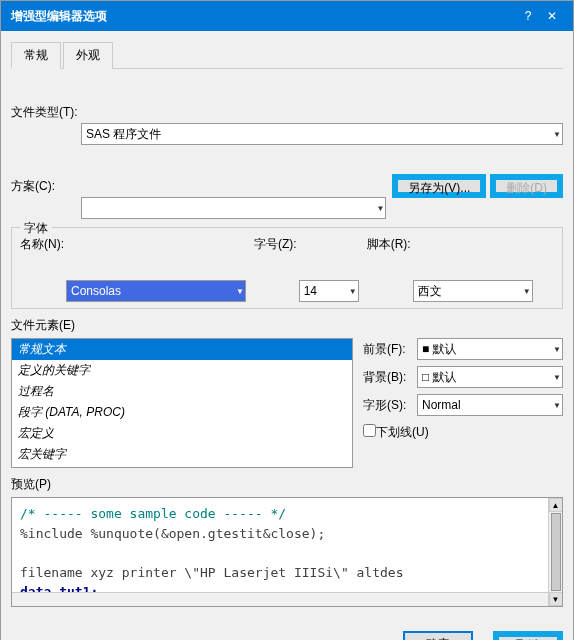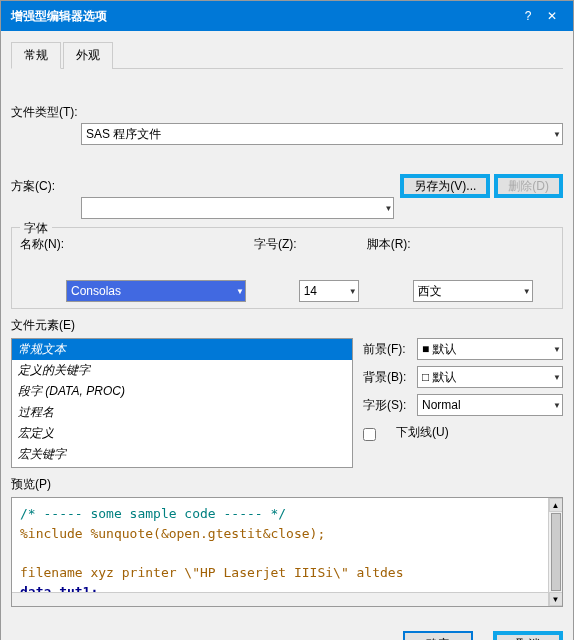--- a/index.html
+++ b/index.html
@@ -103,21 +103,21 @@
       right: 2px;
       top: 50%;
       transform: translateY(-50%);
       pointer-events: none;
       font-size: 8px;
       color: #333;
     }
     .btn {
       height: 24px;
       padding: 0 10px;
-      border: 4px solid #0ea5e9;
+      border: 6px solid #0ea5e9;
       background: #e1e1e1;
       font-size: 12px;
       cursor: pointer;
       white-space: nowrap;
     }
     .btn:disabled {
       color: #aaa;
       cursor: default;
     }
     .group-box {
@@ -218,22 +218,22 @@
     }
     .underline-row {
       display: flex;
       align-items: center;
       gap: 4px;
       margin-top: 2px;
     }
     .checkbox-label {
       font-size: 12px;
       display: flex;
-      align-items: flex-end;
-      gap: 20px;
+      align-items: flex-start;
+      gap: 0;
     }
     .preview-section {
       margin-bottom: 8px;
     }
     .preview-label {
       font-size: 12px;
       margin-bottom: 4px;
     }
     .preview-box {
       border: 1px solid #999;
@@ -247,21 +247,21 @@
       font-size: 13px;
       padding: 6px 8px;
       line-height: 1.5;
       overflow: hidden;
     }
     .preview-line {
       white-space: nowrap;
     }
     .color-comment { color: #008080; }
     .color-keyword { color: #00008b; font-weight: bold; }
-    .color-normal { color: #a16207; }
+    .color-normal { color: #404040; }
     .preview-scrollbar {
       position: absolute;
       right: 0;
       top: 0;
       bottom: 0;
       width: 14px;
       background: #f0f0f0;
       border-left: 1px solid #ccc;
       display: flex;
       flex-direction: column;
@@ -387,22 +387,22 @@
 
     <div class="file-elements-section">
       <div class="file-elements-label">文件元素(E)</div>
       <div class="file-elements-content">
 
         <div class="list-box-wrapper">
           <div class="list-box" id="list-box">
 
           <div class="list-item selected">常规文本</div>
               <div class="list-item">定义的关键字</div>
+              <div class="list-item">过程名</div>
               <div class="list-item">段字 (DATA, PROC)</div>
-              <div class="list-item">过程名</div>
               <div class="list-item">宏定义</div>
               <div class="list-item">宏关键字</div>
             </div>
         </div>
 
         <div class="properties-panel">
 
           <div class="prop-row">
             <span class="prop-label">前景(F):</span>
             <div class="prop-select-wrapper">

